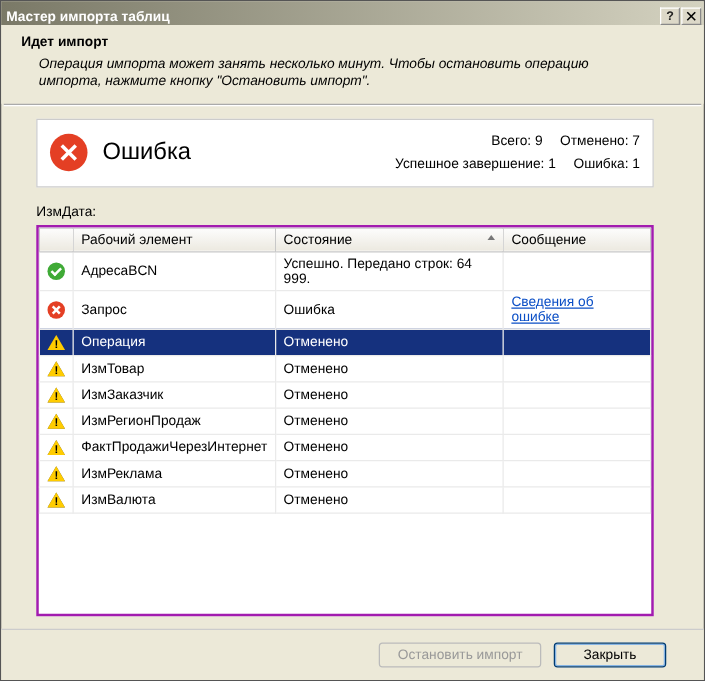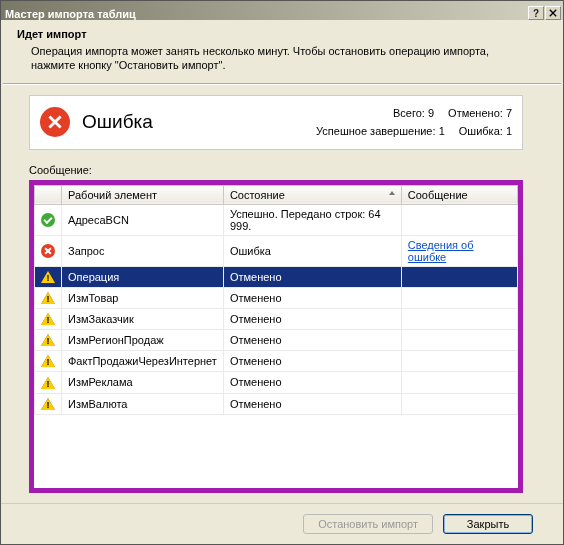--- a/index.html
+++ b/index.html
@@ -3,31 +3,31 @@
 <meta charset="utf-8">
 <style>
 * { box-sizing: border-box; margin: 0; padding: 0; font-family: Tahoma, "Segoe UI", sans-serif; }
 body { background: #fff; font-size: 11px; }
 .window { width: 564px; height: 545px; border: 1px solid #555; background: #ece9d8; display: flex; flex-direction: column; }
 .titlebar { height: 19px; background: linear-gradient(to right, #7a7967, #d4d2c0); display: flex; align-items: flex-end; justify-content: space-between; padding: 0 2px 0 4px; color: #fff; font-size: 11px; font-weight: bold; }
 .titlebar-buttons { display: flex; gap: 1px; }
 .tb-btn { width: 16px; height: 14px; background: #dcd8c8; border: 1px solid #fff; border-right-color: #888; border-bottom-color: #888; display: flex; align-items: center; justify-content: center; font-size: 10px; color: #222; cursor: pointer; }
 .header { padding: 8px 16px 10px 16px; background: #ece9d8; }
 .header-title { font-size: 11px; font-weight: bold; margin-bottom: 4px; }
-.header-text { font-size: 11px; padding-left: 14px; padding-right: 26px; line-height: 1.3; }
+.header-text { font-size: 11px; padding-left: 14px; padding-right: 26px; line-height: 1.3; font-style: italic; }
 .divider { height: 2px; border-top: 1px solid #aaa; border-bottom: 1px solid #fff; margin: 0 2px; }
 .content { flex: 1; padding: 10px 40px 10px 28px; display: flex; flex-direction: column; }
 .status-box { border: 1px solid #ccc; background: #fff; padding: 8px 10px; display: flex; align-items: center; margin-bottom: 14px; }
 .status-icon { width: 30px; height: 30px; border-radius: 50%; background: #e43f24; display: flex; align-items: center; justify-content: center; margin-right: 12px; flex-shrink: 0; }
 .status-icon svg { width: 14px; height: 14px; }
 .status-label { font-size: 19px; font-weight: normal; flex: 1; color: #000; }
 .status-stats { font-size: 11px; text-align: right; line-height: 1.7; }
 .status-stats-row { display: flex; justify-content: flex-end; gap: 14px; }
 .detail-label { font-size: 11px; margin-bottom: 4px; }
-.table-wrap { border: 5px solid #a21caf; background: #fff; flex: 1; overflow: hidden; min-height: 270px; }
+.table-wrap { border: 2px solid #a21caf; background: #fff; flex: 1; overflow: hidden; min-height: 270px; }
 table { border-collapse: collapse; width: 100%; font-size: 11px; }
 th { background: linear-gradient(#fdfdfd, #ece9e0); border: 1px solid #c8c8c8; padding: 3px 6px; text-align: left; font-weight: normal; height: 18px; position: relative; }
 th.icon-col { width: 22px; }
 td { border: 1px solid #eaeaea; padding: 3px 6px; height: 18px; vertical-align: middle; }
 td.icon-cell { text-align: center; width: 22px; border-right: 1px solid #eaeaea; }
 tr.selected td { background: #15317e; color: #fff; }
 .row-icon { width: 14px; height: 14px; display: inline-flex; align-items: center; justify-content: center; vertical-align: middle; }
 .icon-success { width: 14px; height: 14px; border-radius: 50%; background: #3faa36; position: relative; }
 .icon-success::after { content: ""; position: absolute; left: 3px; top: 4px; width: 6px; height: 3px; border-left: 2px solid #fff; border-bottom: 2px solid #fff; transform: rotate(-45deg); }
 .icon-error { width: 14px; height: 14px; border-radius: 50%; background: #e43f24; position: relative; }
@@ -80,21 +80,21 @@
           <span><span>Всего:</span> <span>9</span></span>
           <span><span>Отменено:</span> <span>7</span></span>
         </div>
         <div class="status-stats-row">
           <span><span>Успешное завершение:</span> <span>1</span></span>
           <span><span>Ошибка:</span> <span>1</span></span>
         </div>
       </div>
     </div>
 
-    <div class="detail-label">Сообщение:</div>
+    <div class="detail-label">ИзмДата:</div>
     <div class="table-wrap">
       <table>
         <thead>
           <tr>
             <th class="icon-col"></th>
             <th>Рабочий элемент</th>
             <th><span>Состояние</span><span class="sort-ind"></span></th>
             <th>Сообщение</th>
           </tr>
         </thead>

